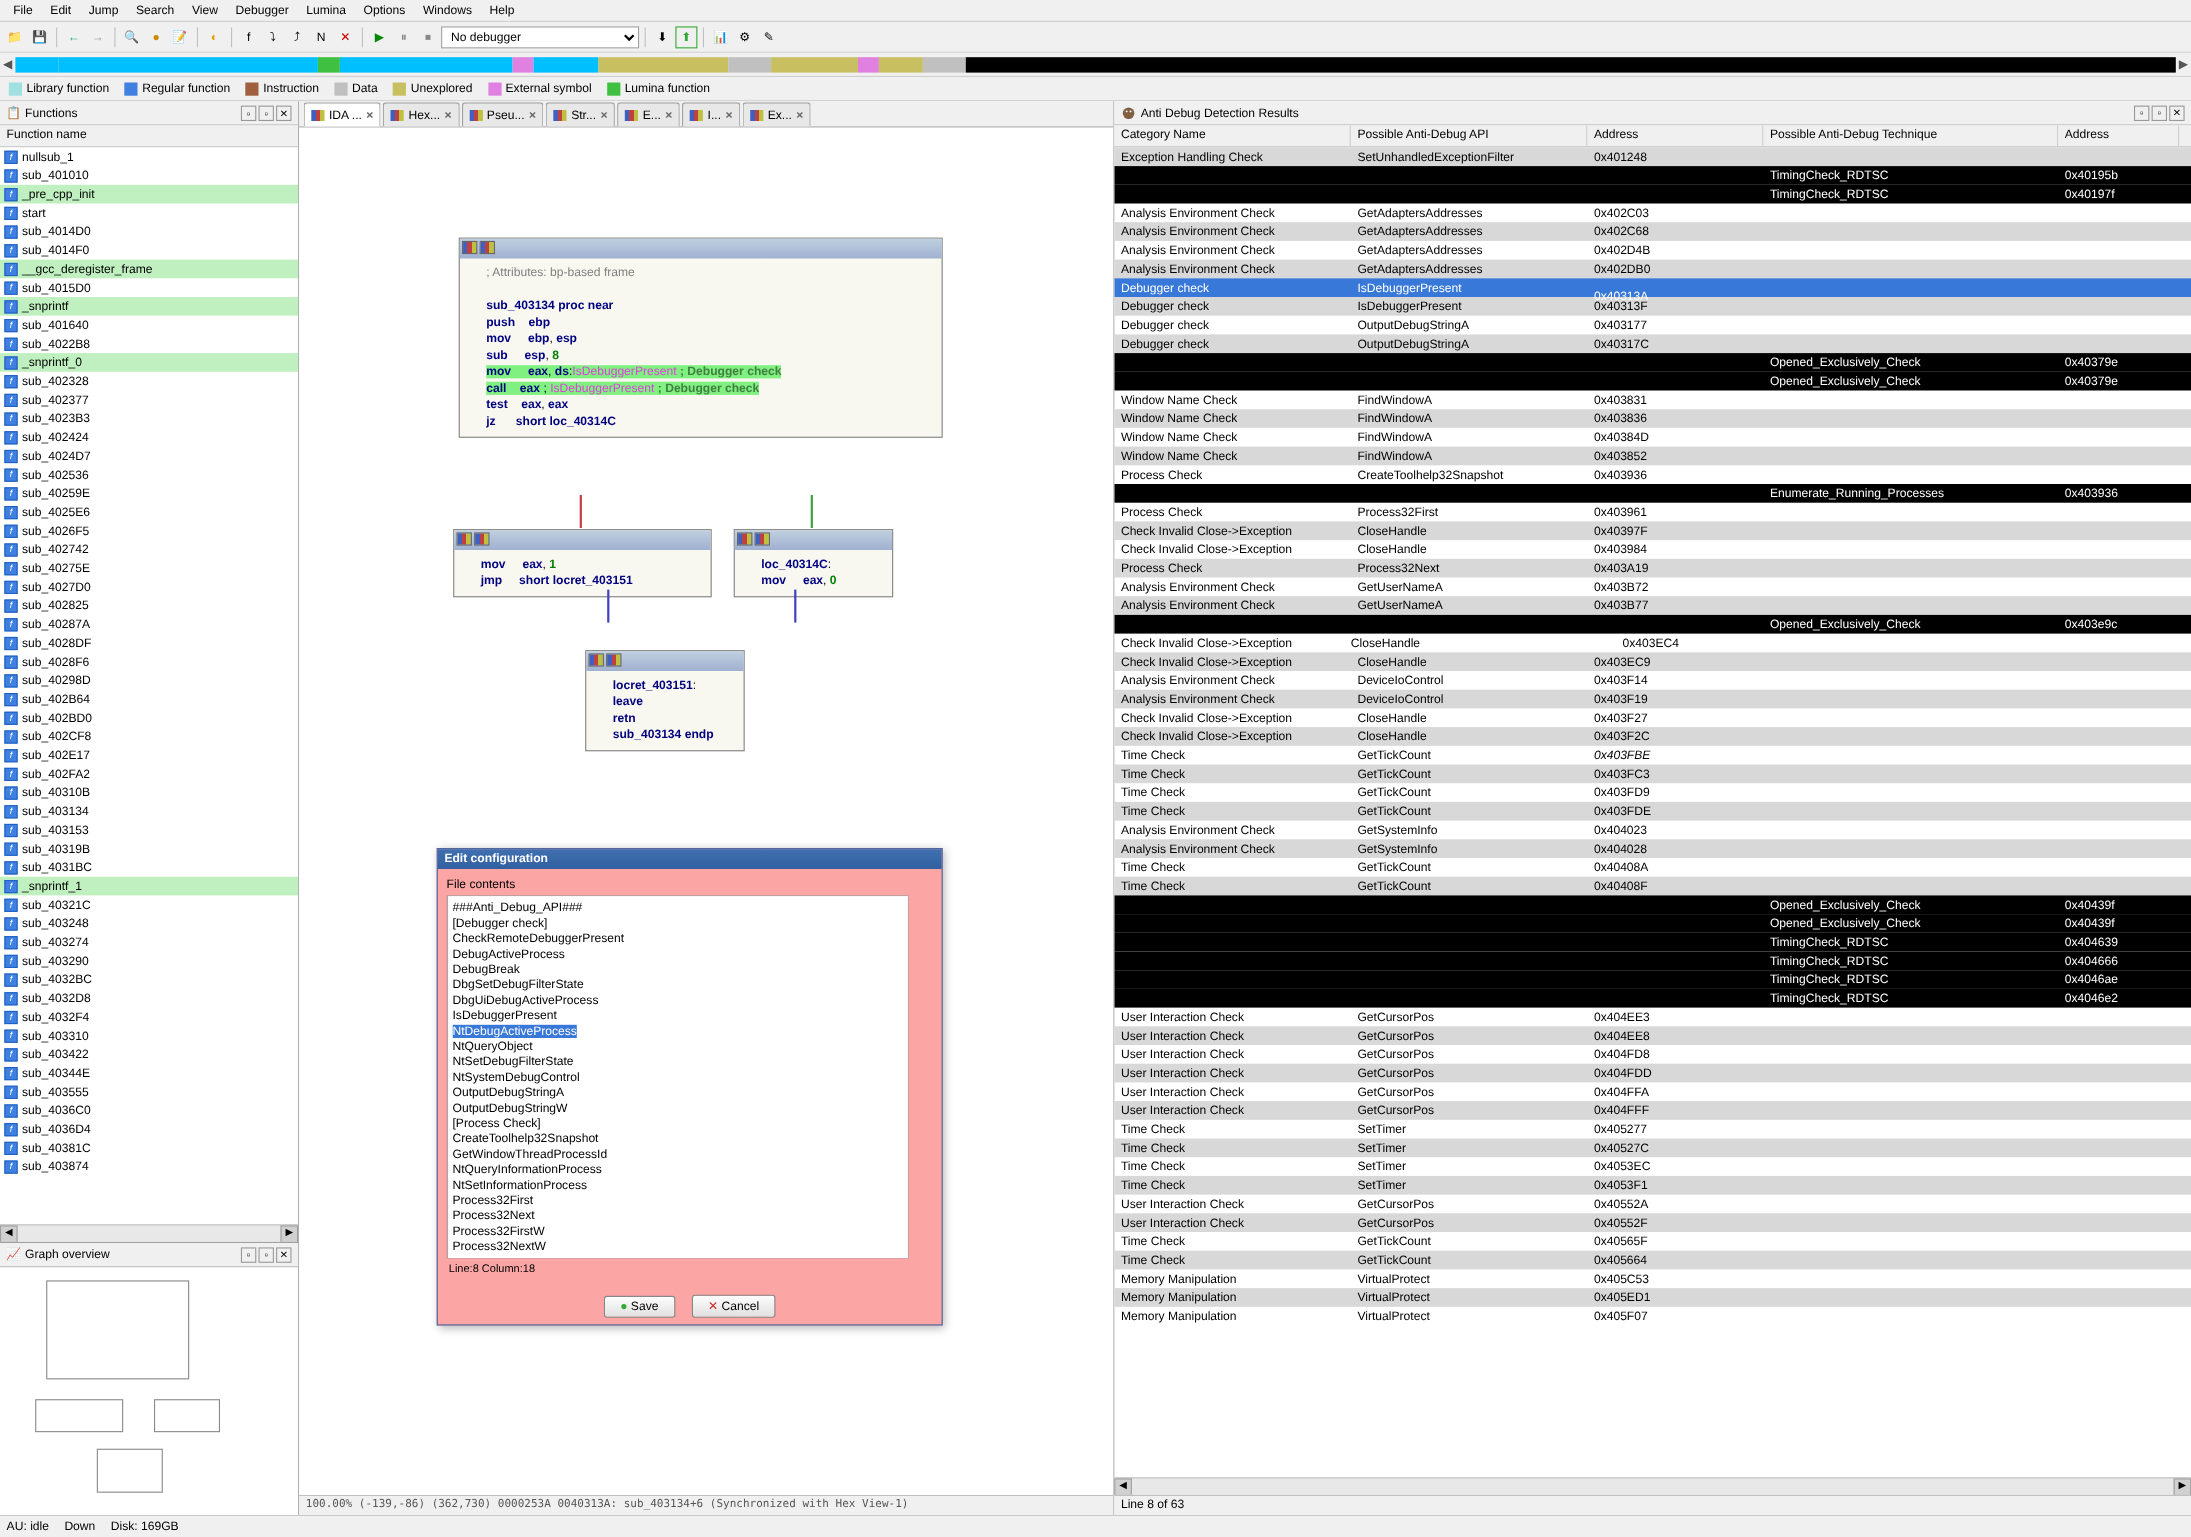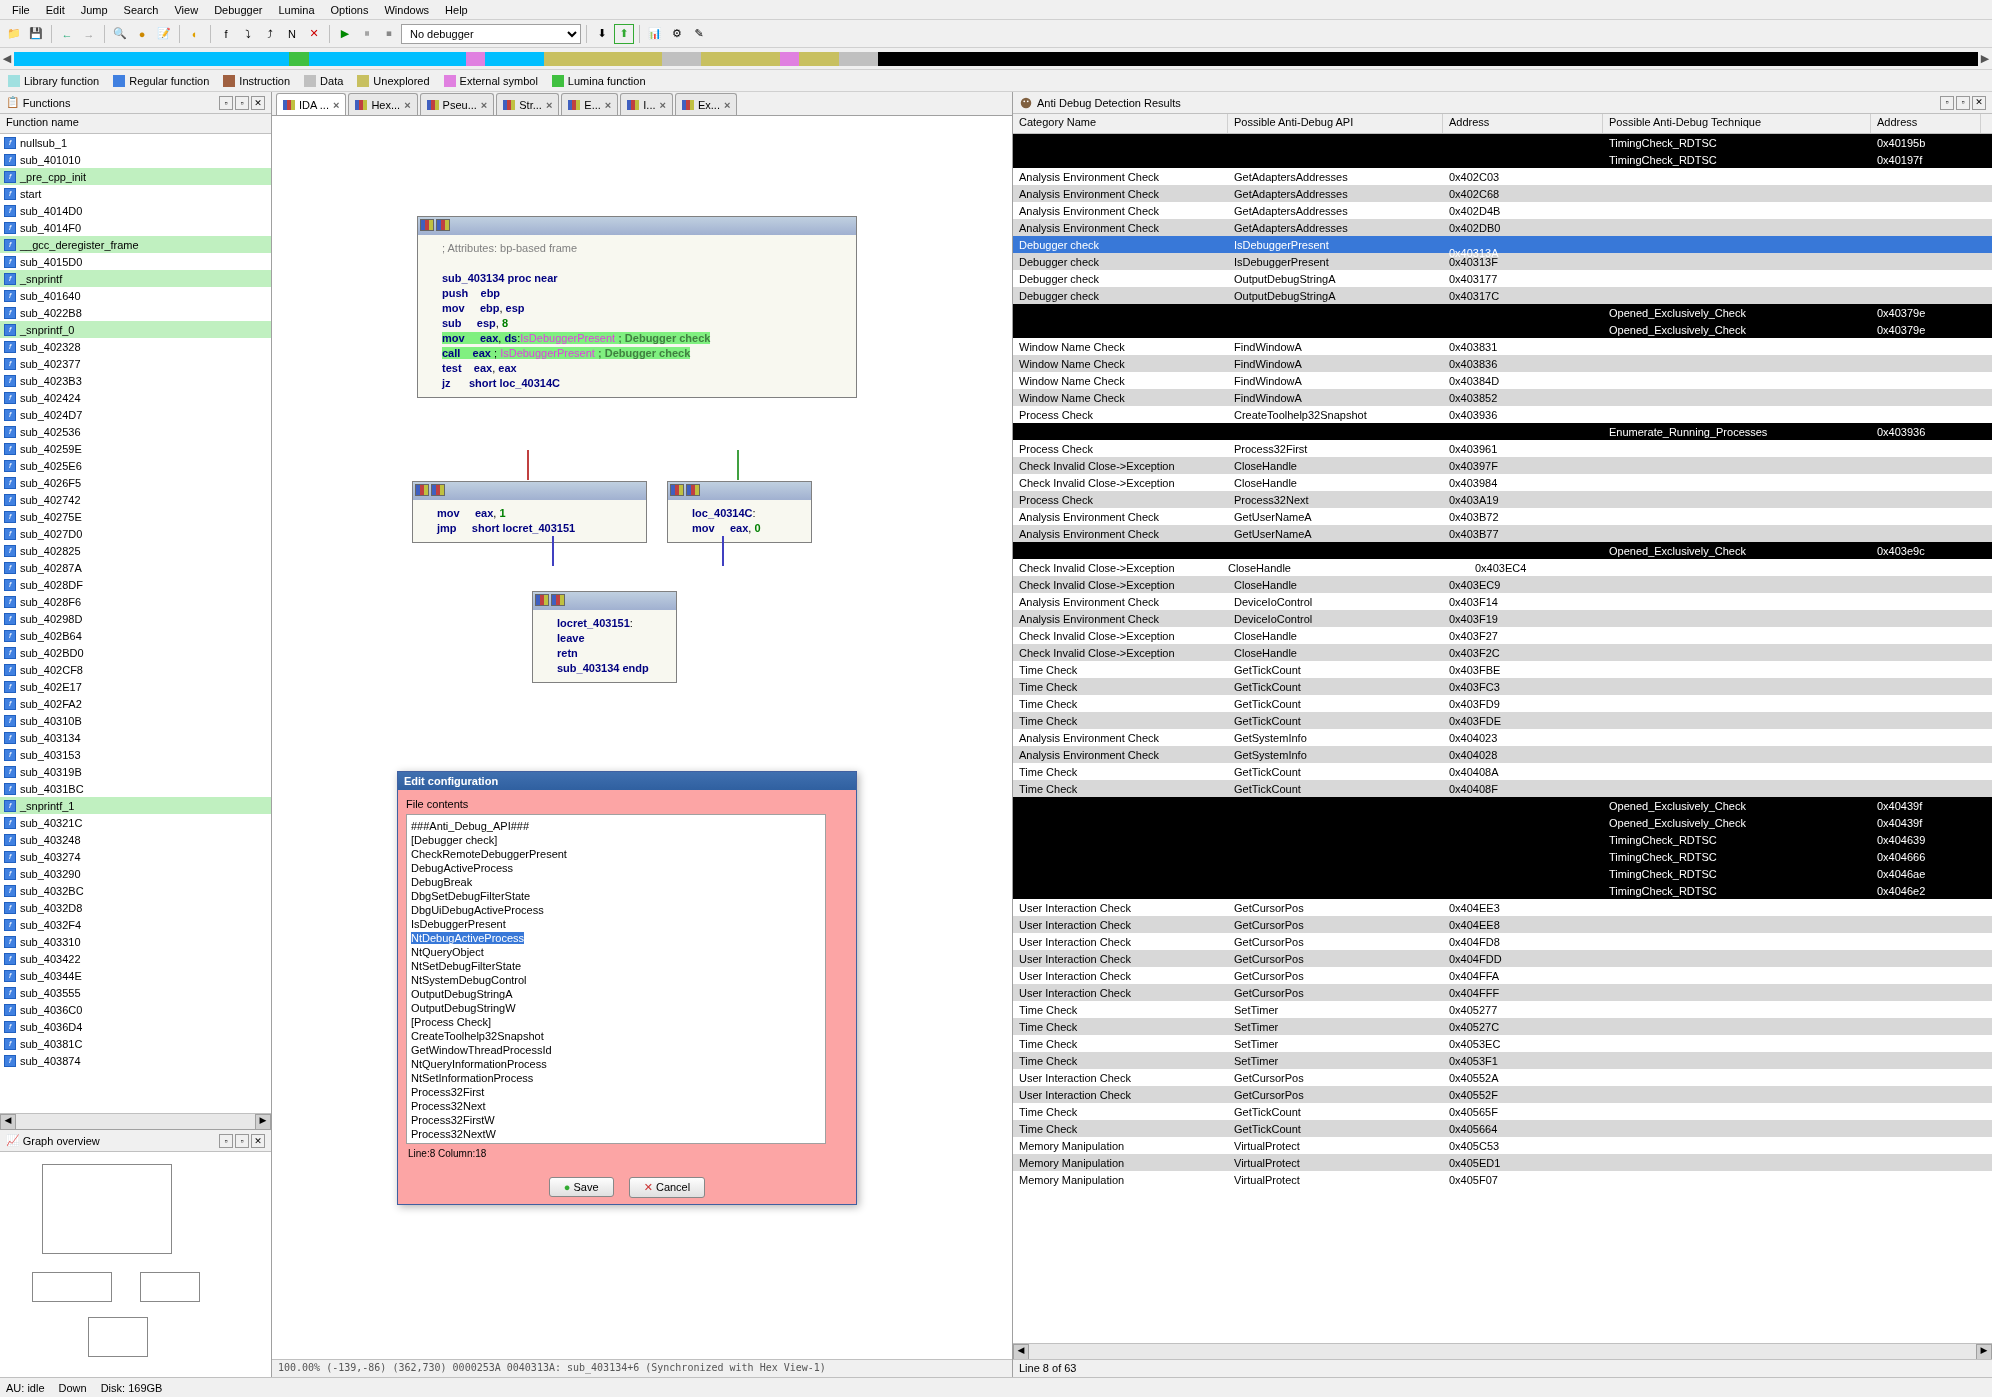--- a/index.html
+++ b/index.html
@@ -548,20 +548,27 @@
         </div>
     </div>
     <div class="results-header" id="reshead">
         <div class="rh-col" style="width: 215px;">Category Name</div>
         <div class="rh-col" style="width: 215px;">Possible Anti-Debug API</div>
         <div class="rh-col" style="width: 160px;">Address</div>
         <div class="rh-col" style="width: 268px;">Possible Anti-Debug Technique</div>
         <div class="rh-col" style="width: 110px;">Address</div>
       </div>
     <div class="results-body" id="resbody">
+        <div class="res-row alt">
+          <div class="rc" style="width: 215px;">Exception Handling Check</div>
+          <div class="rc" style="width: 215px;">SetUnhandledExceptionFilter</div>
+          <div class="rc" style="width: 160px;">0x401248</div>
+          <div class="rc" style="width: 268px;"></div>
+          <div class="rc" style="width: 110px;"></div>
+        </div>
         <div class="res-row dark">
           <div class="rc" style="width: 215px;"></div>
           <div class="rc" style="width: 215px;"></div>
           <div class="rc" style="width: 160px;"></div>
           <div class="rc" style="width: 268px;">TimingCheck_RDTSC</div>
           <div class="rc" style="width: 110px;">0x40195b</div>
         </div>
         <div class="res-row dark">
           <div class="rc" style="width: 215px;"></div>
           <div class="rc" style="width: 215px;"></div>
@@ -768,21 +775,21 @@
         <div class="res-row alt">
           <div class="rc" style="width: 215px;">Check Invalid Close-&gt;Exception</div>
           <div class="rc" style="width: 215px;">CloseHandle</div>
           <div class="rc" style="width: 160px;">0x403F2C</div>
           <div class="rc" style="width: 268px;"></div>
           <div class="rc" style="width: 110px;"></div>
         </div>
         <div class="res-row">
           <div class="rc" style="width: 215px;">Time Check</div>
           <div class="rc" style="width: 215px;">GetTickCount</div>
-          <div class="rc" style="width: 160px;">0x403FBE</div>
+          <div class="rc" style="width: 160px; font-style: italic;">0x403FBE</div>
           <div class="rc" style="width: 268px;"></div>
           <div class="rc" style="width: 110px;"></div>
         </div>
         <div class="res-row alt">
           <div class="rc" style="width: 215px;">Time Check</div>
           <div class="rc" style="width: 215px;">GetTickCount</div>
           <div class="rc" style="width: 160px;">0x403FC3</div>
           <div class="rc" style="width: 268px;"></div>
           <div class="rc" style="width: 110px;"></div>
         </div>

